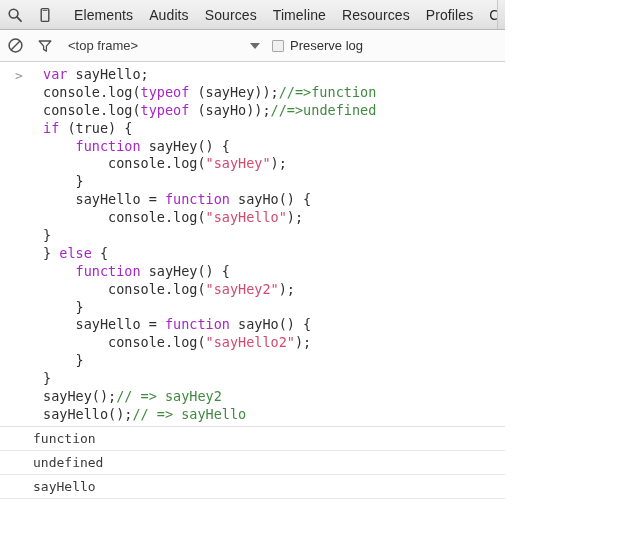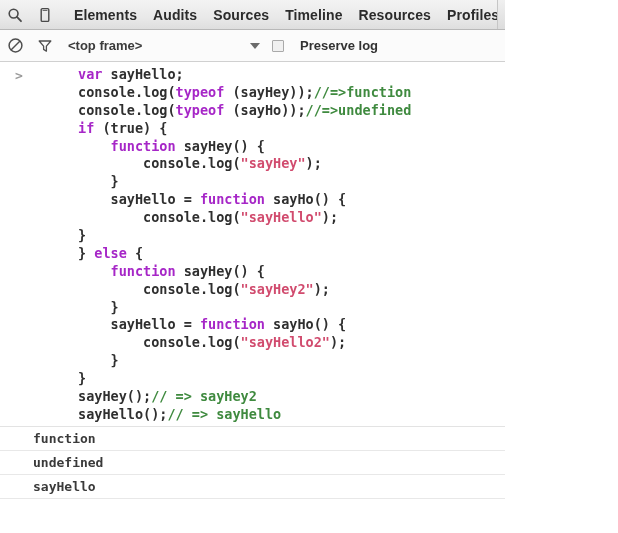--- a/index.html
+++ b/index.html
@@ -10,21 +10,20 @@
   body {
     font-family: "Liberation Sans", sans-serif;
   }
   #app {
     position: relative;
     width: 505px;
     height: 533px;
     overflow: hidden;
     background: #fdba74;
     box-sizing: border-box;
-    font-weight: bold;
   }
 
   
   .tabbar {
     position: relative;
     display: flex;
     align-items: stretch;
     height: 30px;
     background: linear-gradient(to bottom, #f3f3f3 0%, #e9e9e9 60%, #dedede 100%);
     border-bottom: 1px solid #b8b8b8;
@@ -101,21 +100,21 @@
     margin-right: 8px;
     width: 0;
     height: 0;
     border-left: 5px solid transparent;
     border-right: 5px solid transparent;
     border-top: 6px solid #6b6b6b;
   }
   .preserve-wrap {
     display: flex;
     align-items: center;
-    gap: 16px;
+    gap: 6px;
     margin-left: 4px;
   }
   .chk {
     width: 12px;
     height: 12px;
     border: 1px solid #a9a9a9;
     background: #f0f0f0;
     box-sizing: border-box;
     border-radius: 1px;
   }
@@ -142,21 +141,21 @@
     position: absolute;
     left: 15px;
     top: 6px;
     font-family: "DejaVu Sans Mono", monospace;
     font-size: 13px;
     color: #9a9a9a;
     user-select: none;
   }
   .code-lines {
     margin: 0;
-    padding: 0 0 0 78px;
+    padding: 0 0 0 43px;
     font-family: "DejaVu Sans Mono", monospace;
     font-size: 13.5px;
     line-height: 17.9px;
     color: #2f2f2f;
     white-space: pre;
   }
   .code-lines .ln { display: block; height: 17.9px; }
 
   
   .kw  { color: #a626c7; }

